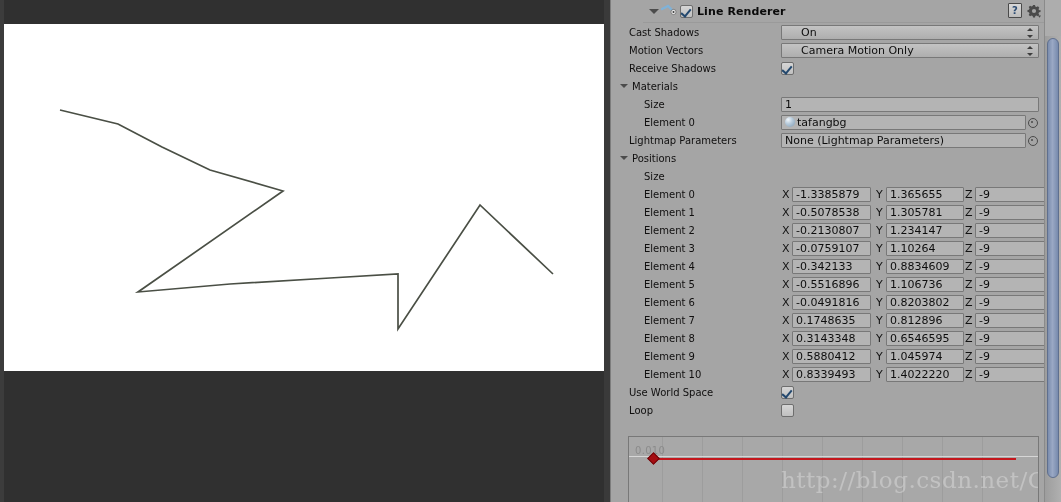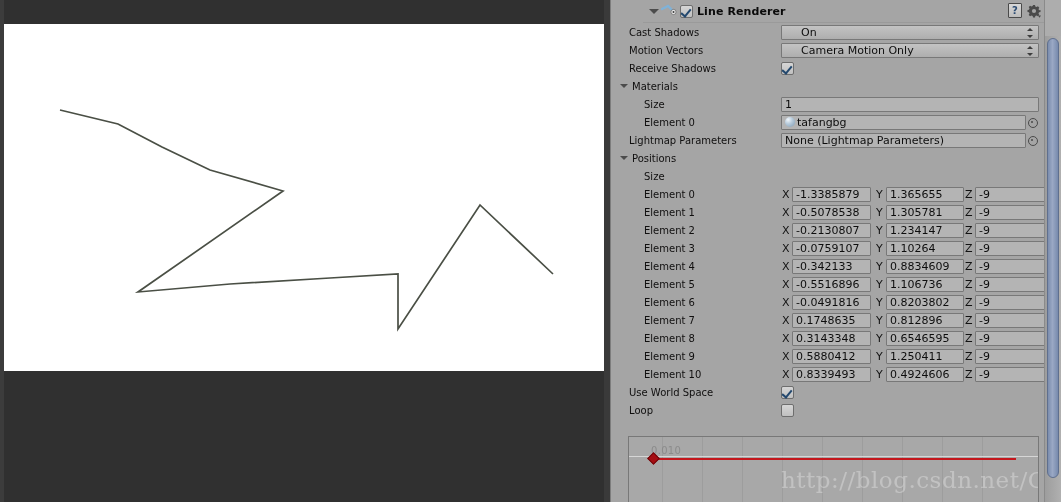--- a/index.html
+++ b/index.html
@@ -342,21 +342,21 @@
     overflow: hidden;
   }
   #curve-box .vgrid {
     position: absolute;
     top: 0; bottom: 0;
     width: 1px;
     background: #9d9d9d;
   }
   #curve-value-label {
     position: absolute;
-    left: 22px; top: 8px;
+    left: 6px; top: 8px;
     font-size: 10px;
     color: #8b8b8b;
     letter-spacing: 0.3px;
   }
   #curve-axis {
     position: absolute;
     left: 0; right: 0;
     top: 19px;
     height: 1px;
     background: #d6d6d6;
@@ -653,34 +653,34 @@
               </span>
             </span>
           </div>
           <div class="row">
             <span class="row-label lbl-1">Element 9</span>
             <span class="field-area">
               <span class="vec3">
                 <span class="vec-axis">X</span>
                 <span class="vec-field vec-x">0.5880412</span>
                 <span class="vec-axis">Y</span>
-                <span class="vec-field vec-y">1.250411</span>
+                <span class="vec-field vec-y">1.045974</span>
                 <span class="vec-axis">Z</span>
                 <span class="vec-field vec-z">-9</span>
               </span>
             </span>
           </div>
           <div class="row">
             <span class="row-label lbl-1">Element 10</span>
             <span class="field-area">
               <span class="vec3">
                 <span class="vec-axis">X</span>
                 <span class="vec-field vec-x">0.8339493</span>
                 <span class="vec-axis">Y</span>
-                <span class="vec-field vec-y">0.4924606</span>
+                <span class="vec-field vec-y">1.4022220</span>
                 <span class="vec-axis">Z</span>
                 <span class="vec-field vec-z">-9</span>
               </span>
             </span>
           </div>
         </div>
 
       <div class="row">
         <span class="row-label lbl-0">Use World Space</span>
         <span class="field-area">

